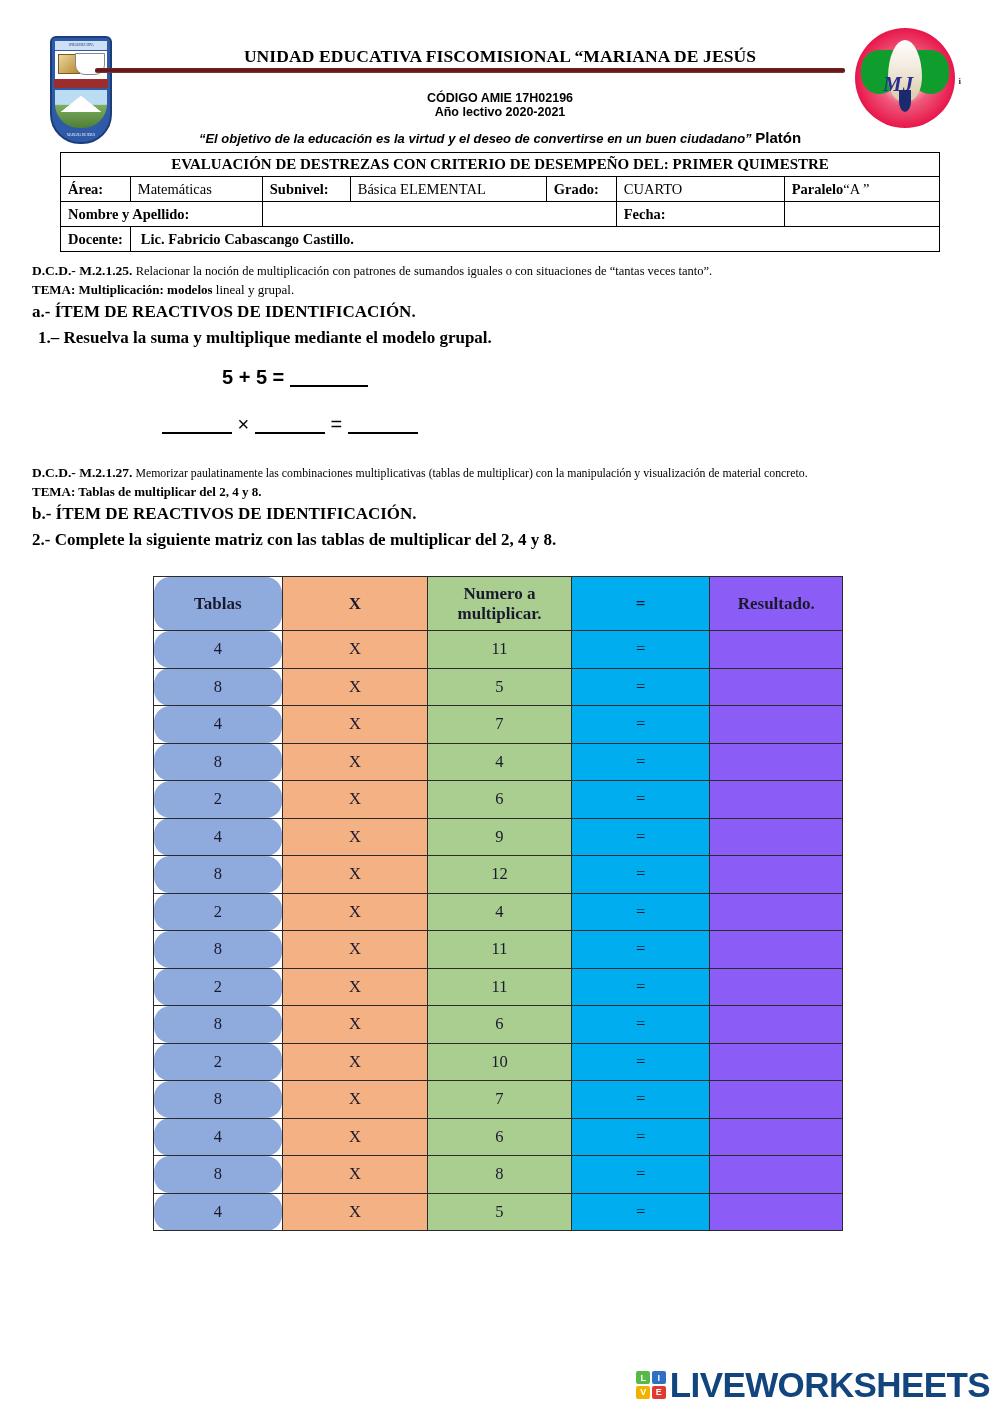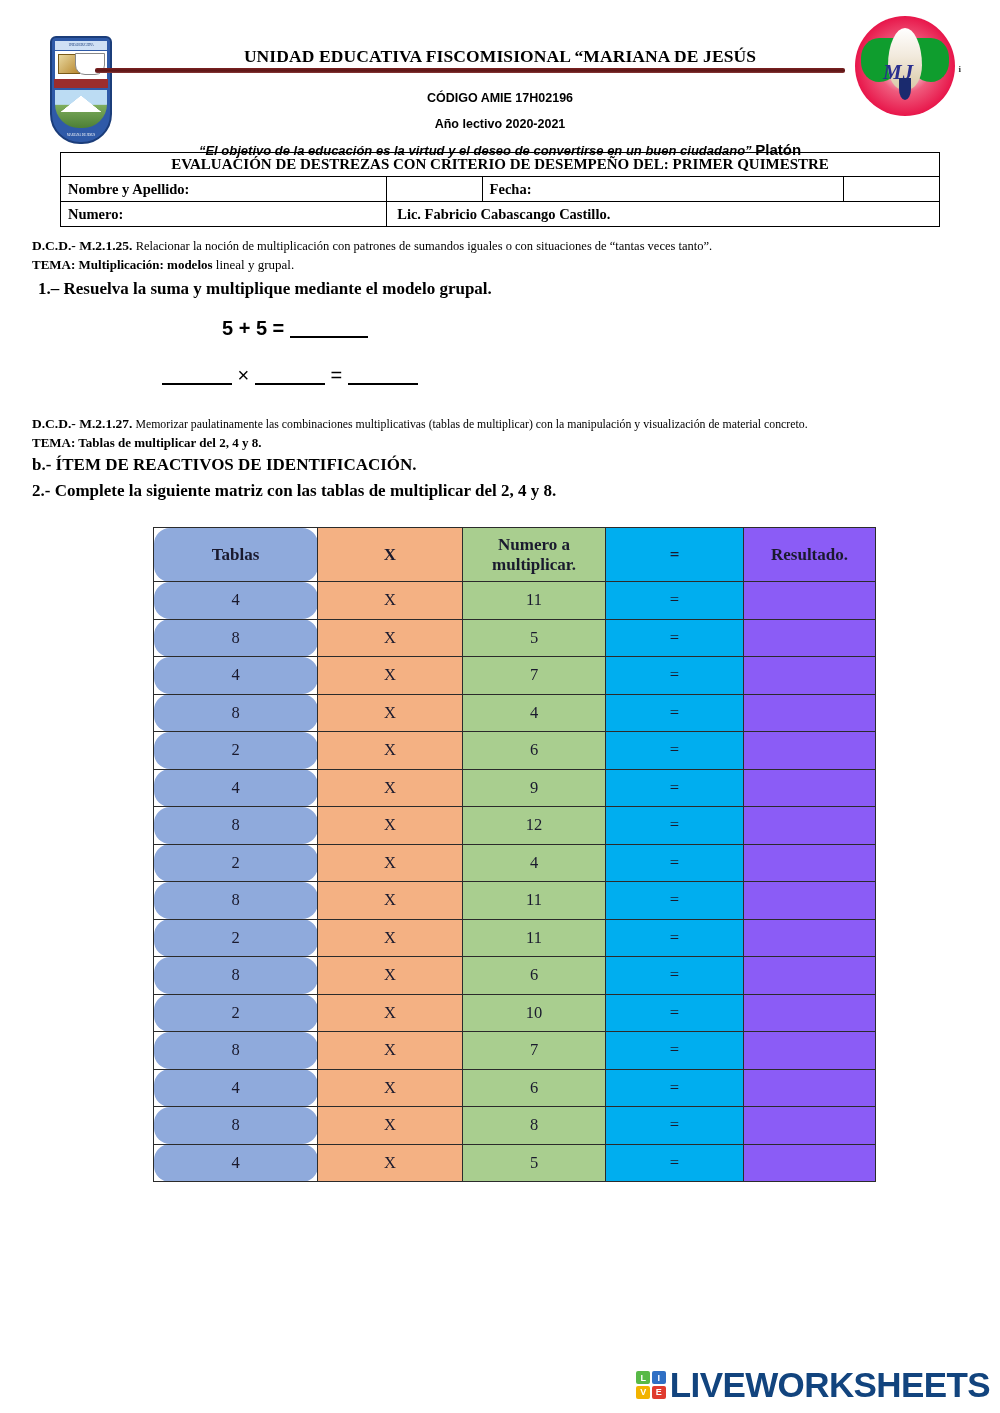--- a/index.html
+++ b/index.html
@@ -62,21 +62,21 @@
       linear-gradient(to bottom right, transparent 48%, #ffffff 50%) 0 0/50% 100% no-repeat,
       linear-gradient(to bottom left, transparent 48%, #ffffff 50%) 100% 0/50% 100% no-repeat;
   }
   .logo-left .footband {
     position:absolute; bottom:2px; left:4px; right:4px; height:10px;
     background:#2f5aa8; border-radius:0 0 18px 18px;
     font-size:3px; color:#fff; text-align:center; line-height:10px; overflow:hidden;
   }
 
   .logo-right {
-    position:absolute; right:45px; top:16px;
+    position:absolute; right:45px; top:28px;
     width:100px; height:100px;
   }
   .logo-right .oval {
     position:absolute; inset:0;
     border-radius:50%;
     background:radial-gradient(ellipse at 50% 50%, #ffffff 0%, #f8e6ea 14%, #ef5b7d 38%, #e8174b 70%, #d4003c 100%);
   }
   .logo-right .leafL, .logo-right .leafR {
     position:absolute; top:22px; width:40px; height:44px;
     background:#0f9d2e;
@@ -123,21 +123,21 @@
     font-family:"Liberation Sans", sans-serif;
     font-weight:bold;
     font-size:12.5px;
     margin-top:24px;
   }
   .head-sub2 {
     text-align:center;
     font-family:"Liberation Sans", sans-serif;
     font-weight:bold;
     font-size:12.5px;
-    margin-top:12px;
+    margin-top:0;
   }
   .head-quote {
     text-align:center;
     margin-top:10px;
     font-family:"Liberation Sans", sans-serif;
     font-style:italic;
     font-weight:bold;
     font-size:13px;
   }
   .head-quote .author {
@@ -236,21 +236,21 @@
     font-size:16.5px;
     height:37.5px;
     color:#1a1a2e;
   }
   table.mtable thead th {
     font-weight:bold;
     font-size:17px;
     height:54px;
     line-height:1.12;
   }
-  .c-tablas { background:#8FAADC; width:164px;border-radius:16px; }
+  .c-tablas { background:#8FAADC; width:128px;border-radius:16px; }
   .c-x      { background:#F4B183; width:145px; }
   .c-num    { background:#A9CE8F; width:143px; }
   .c-eq     { background:#00AEEF; width:138px; }
   .c-res    { background:#8b5cf6; width:132px; }
 
   
   .footer {
     position:absolute;
     right:10px;
     bottom:8px;
@@ -321,40 +321,52 @@
   </div>
 </div>
 
 <div class="info-wrap">
   <table class="info">
     <tbody>
         <tr>
       <td class="title" colspan="7">EVALUACIÓN DE DESTREZAS CON CRITERIO DE DESEMPEÑO DEL: PRIMER QUIMESTRE</td>
     </tr>
     <tr>
+      <td class="lbl" style="width:62px">Área:</td>
+      <td class="val" style="width:132px">Matemáticas</td>
+      <td class="lbl" style="width:88px">Subnivel:</td>
+      <td class="val" style="width:196px">Básica ELEMENTAL</td>
+      <td class="lbl" style="width:70px">Grado:</td>
+      <td class="val" style="width:168px">CUARTO</td>
+      <td class="lbl">
+        <span>Paralelo</span><span style="font-weight:normal">“A ”</span>
+      </td>
+    </tr>
+    <tr>
       <td class="lbl" colspan="2">Nombre y Apellido:</td>
       <td colspan="3"></td>
       <td class="lbl">Fecha:</td>
       <td></td>
     </tr>
     <tr>
-      <td class="lbl">Numero:</td>
+      <td class="lbl">Docente:</td>
       <td class="lbl" colspan="6" style="padding-left:10px">Lic. Fabricio Cabascango Castillo.</td>
     </tr>
   </tbody>
     </table>
 </div>
 
 <div class="content">
   <div class="dcd">
     <span class="code">D.C.D.- M.2.1.25.</span><span class="body"> Relacionar la noción de multiplicación con patrones de sumandos iguales o con situaciones de “tantas veces tanto”.</span>
   </div>
   <div class="tema">
     <span>TEMA:</span><span> Multiplicación: modelos</span><span class="light"> lineal y grupal.</span>
   </div>
+  <div class="item-head">a.- ÍTEM DE REACTIVOS DE IDENTIFICACIÓN.</div>
   <div class="question">1.– Resuelva la suma y multiplique mediante el modelo grupal.</div>
 
   <div class="exercise">
     <div class="ex-line l1">
       <span>5 + 5 =</span>
       <span class="blank"></span>
     </div>
     <div class="ex-line l3">
       <span class="blank w70"></span>
       <span>×</span>

